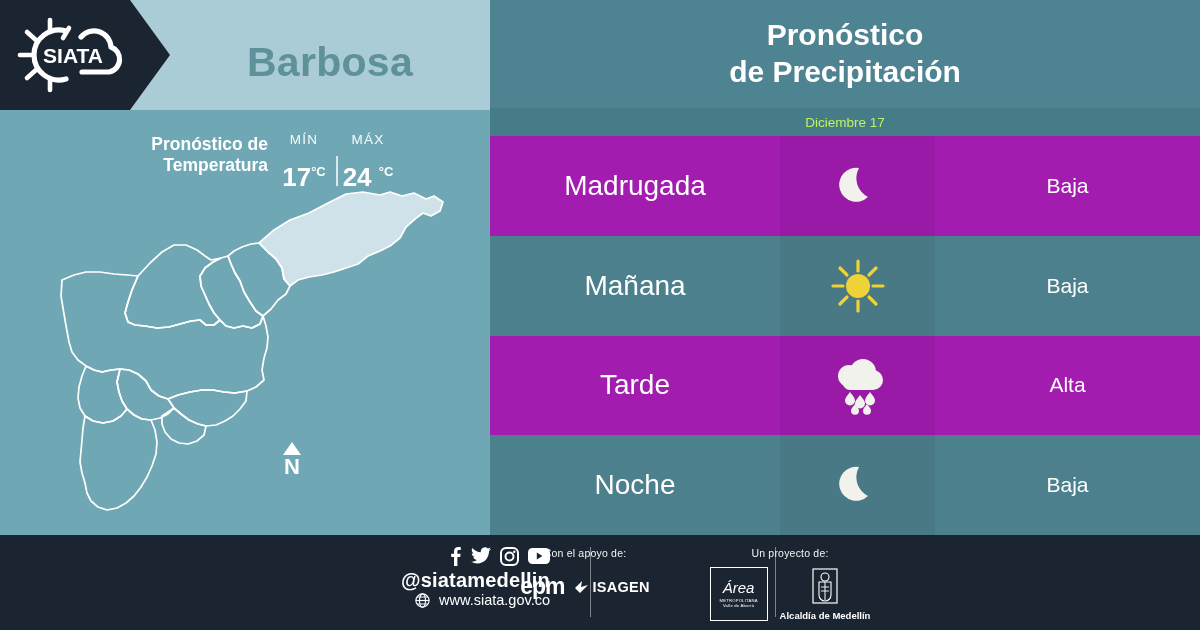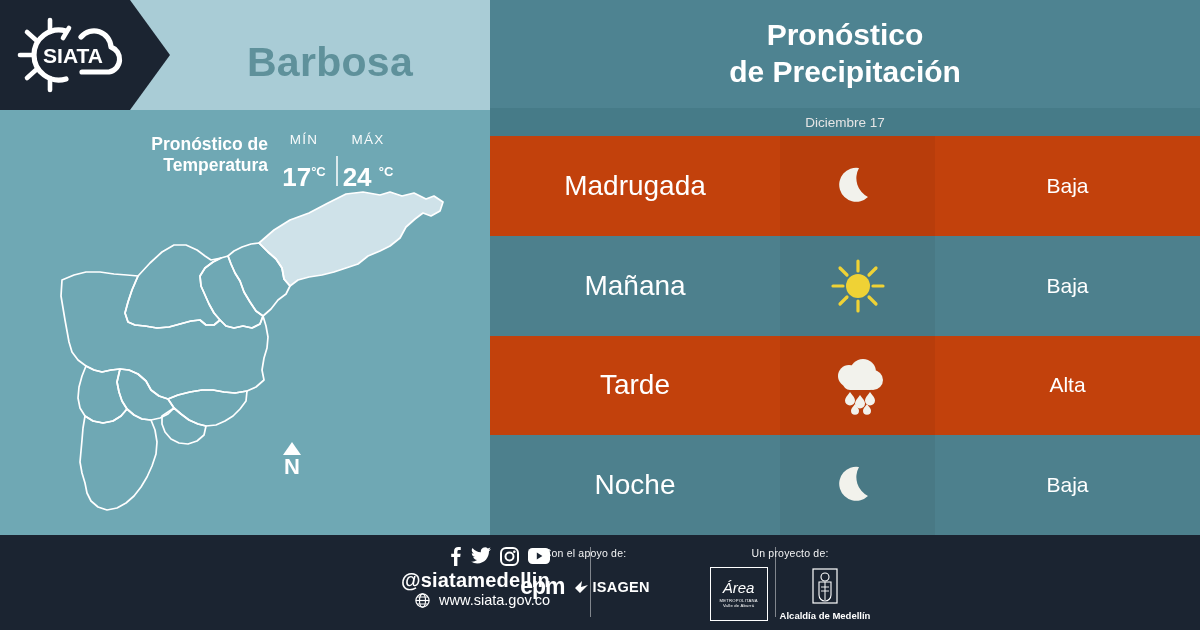--- a/index.html
+++ b/index.html
@@ -75,27 +75,27 @@
   }
   .precip-head{
     position:absolute;left:0;top:0;width:710px;height:108px;
     display:flex;flex-direction:column;align-items:center;justify-content:center;
     color:#fff;font-size:30px;font-weight:bold;line-height:1.22;text-align:left;
   }
   .date-band{
     position:absolute;left:0;top:108px;width:710px;height:28px;
     background:#467b88;
     display:flex;align-items:center;justify-content:center;
-    color:#e5e5e5;font-size:13.5px;
+    color:#bef264;font-size:13.5px;
   }
   .rows{position:absolute;left:0;top:136px;width:710px;height:399px;}
   .frow{
     position:relative;width:710px;height:99.75px;display:flex;align-items:center;
   }
-  .frow.odd{background:#c2410c;}
+  .frow.odd{background:#a21caf;}
   .frow.even{background:#4d808d;}
   .c-period{
     width:290px;text-align:center;color:#fff;font-size:28px;
   }
   .c-icon{
     width:155px;height:100%;display:flex;align-items:center;justify-content:center;
     background:rgba(0,0,0,.05);
   }
   .c-prob{
     flex:1;text-align:center;color:#fff;font-size:21px;

